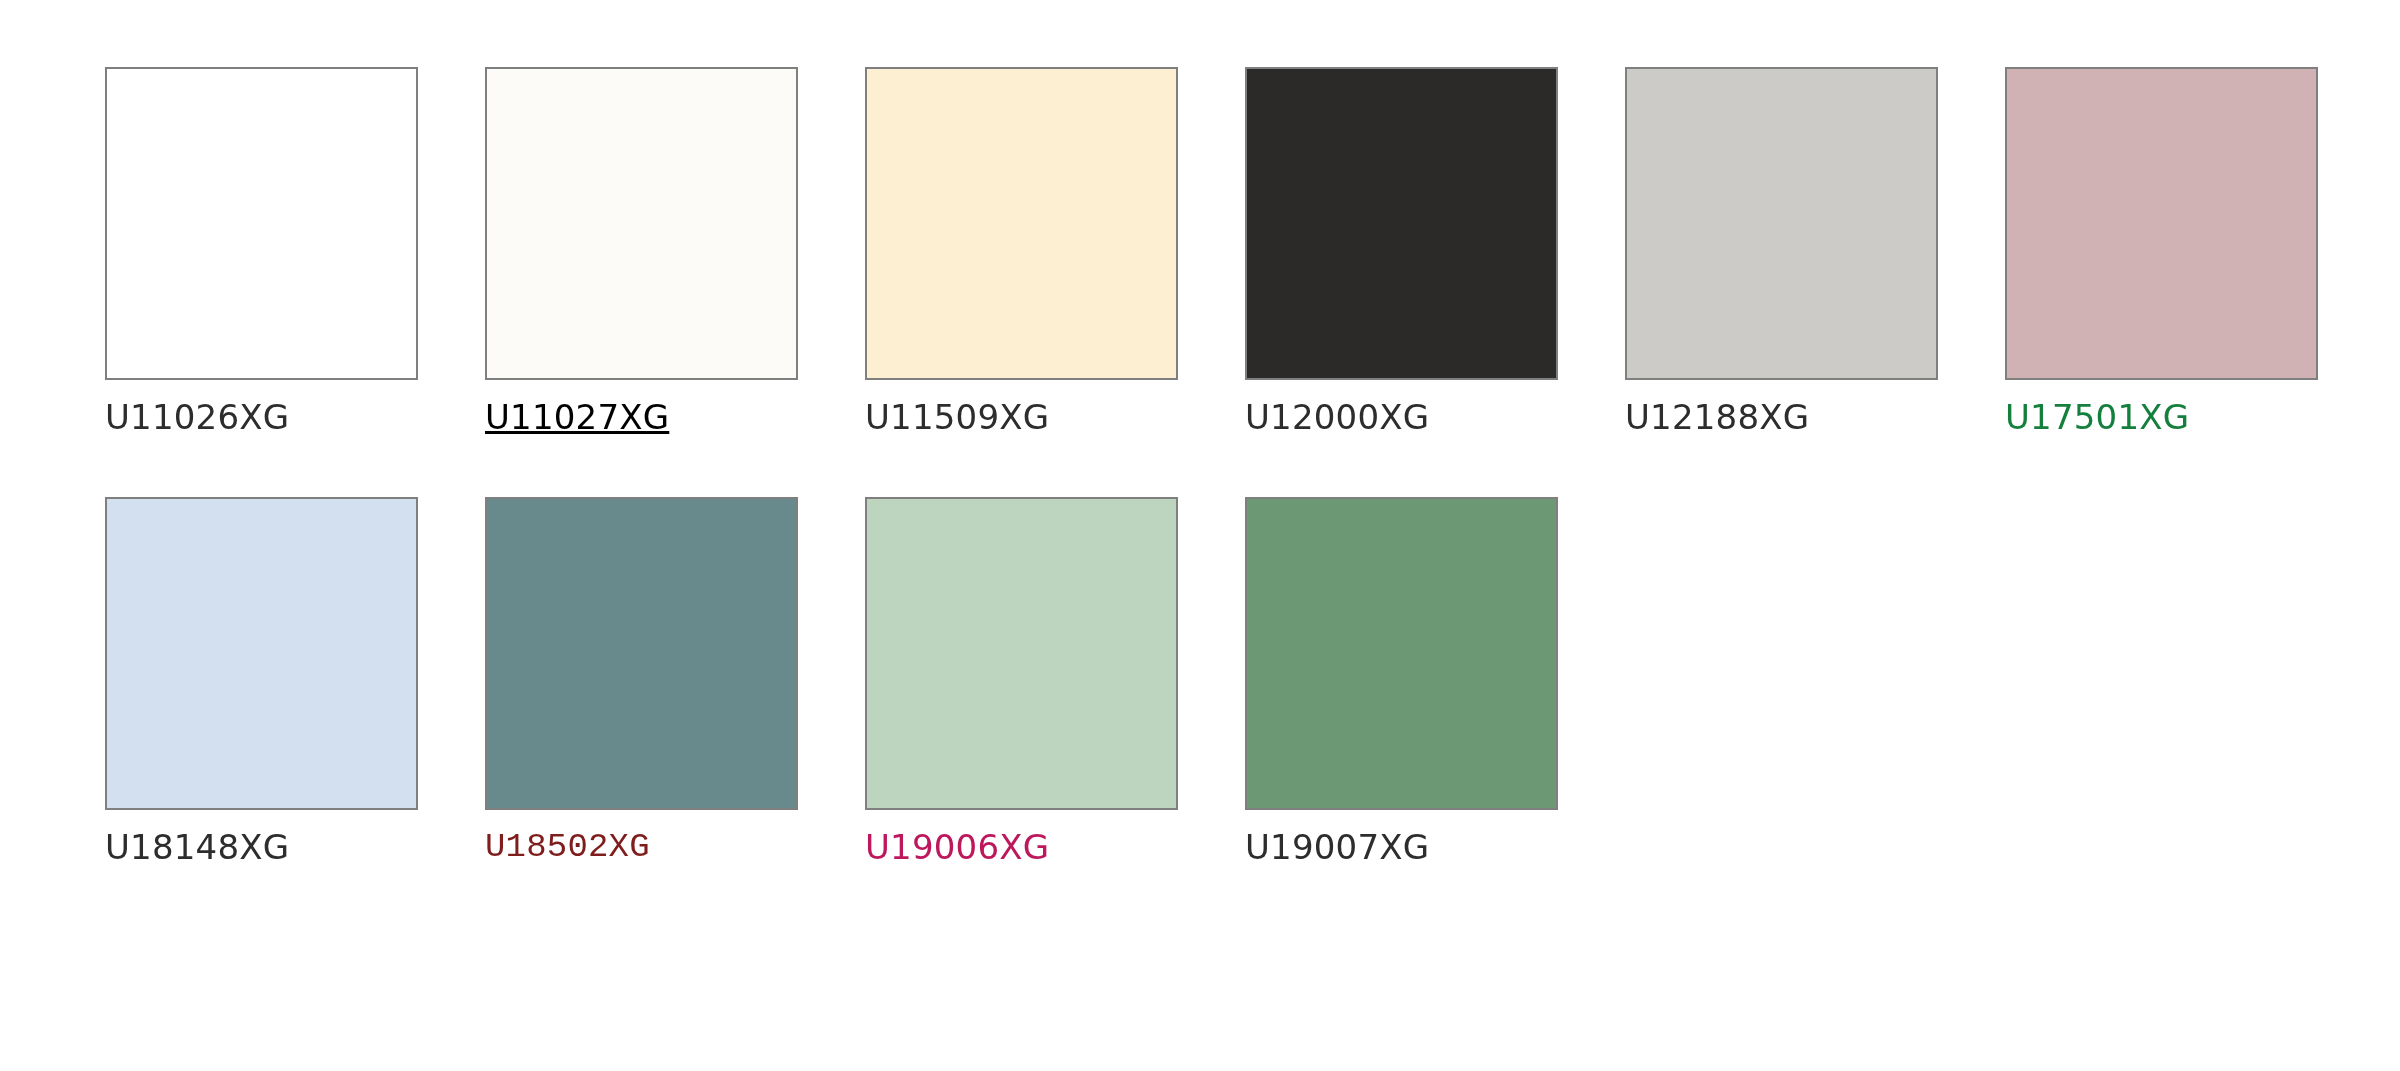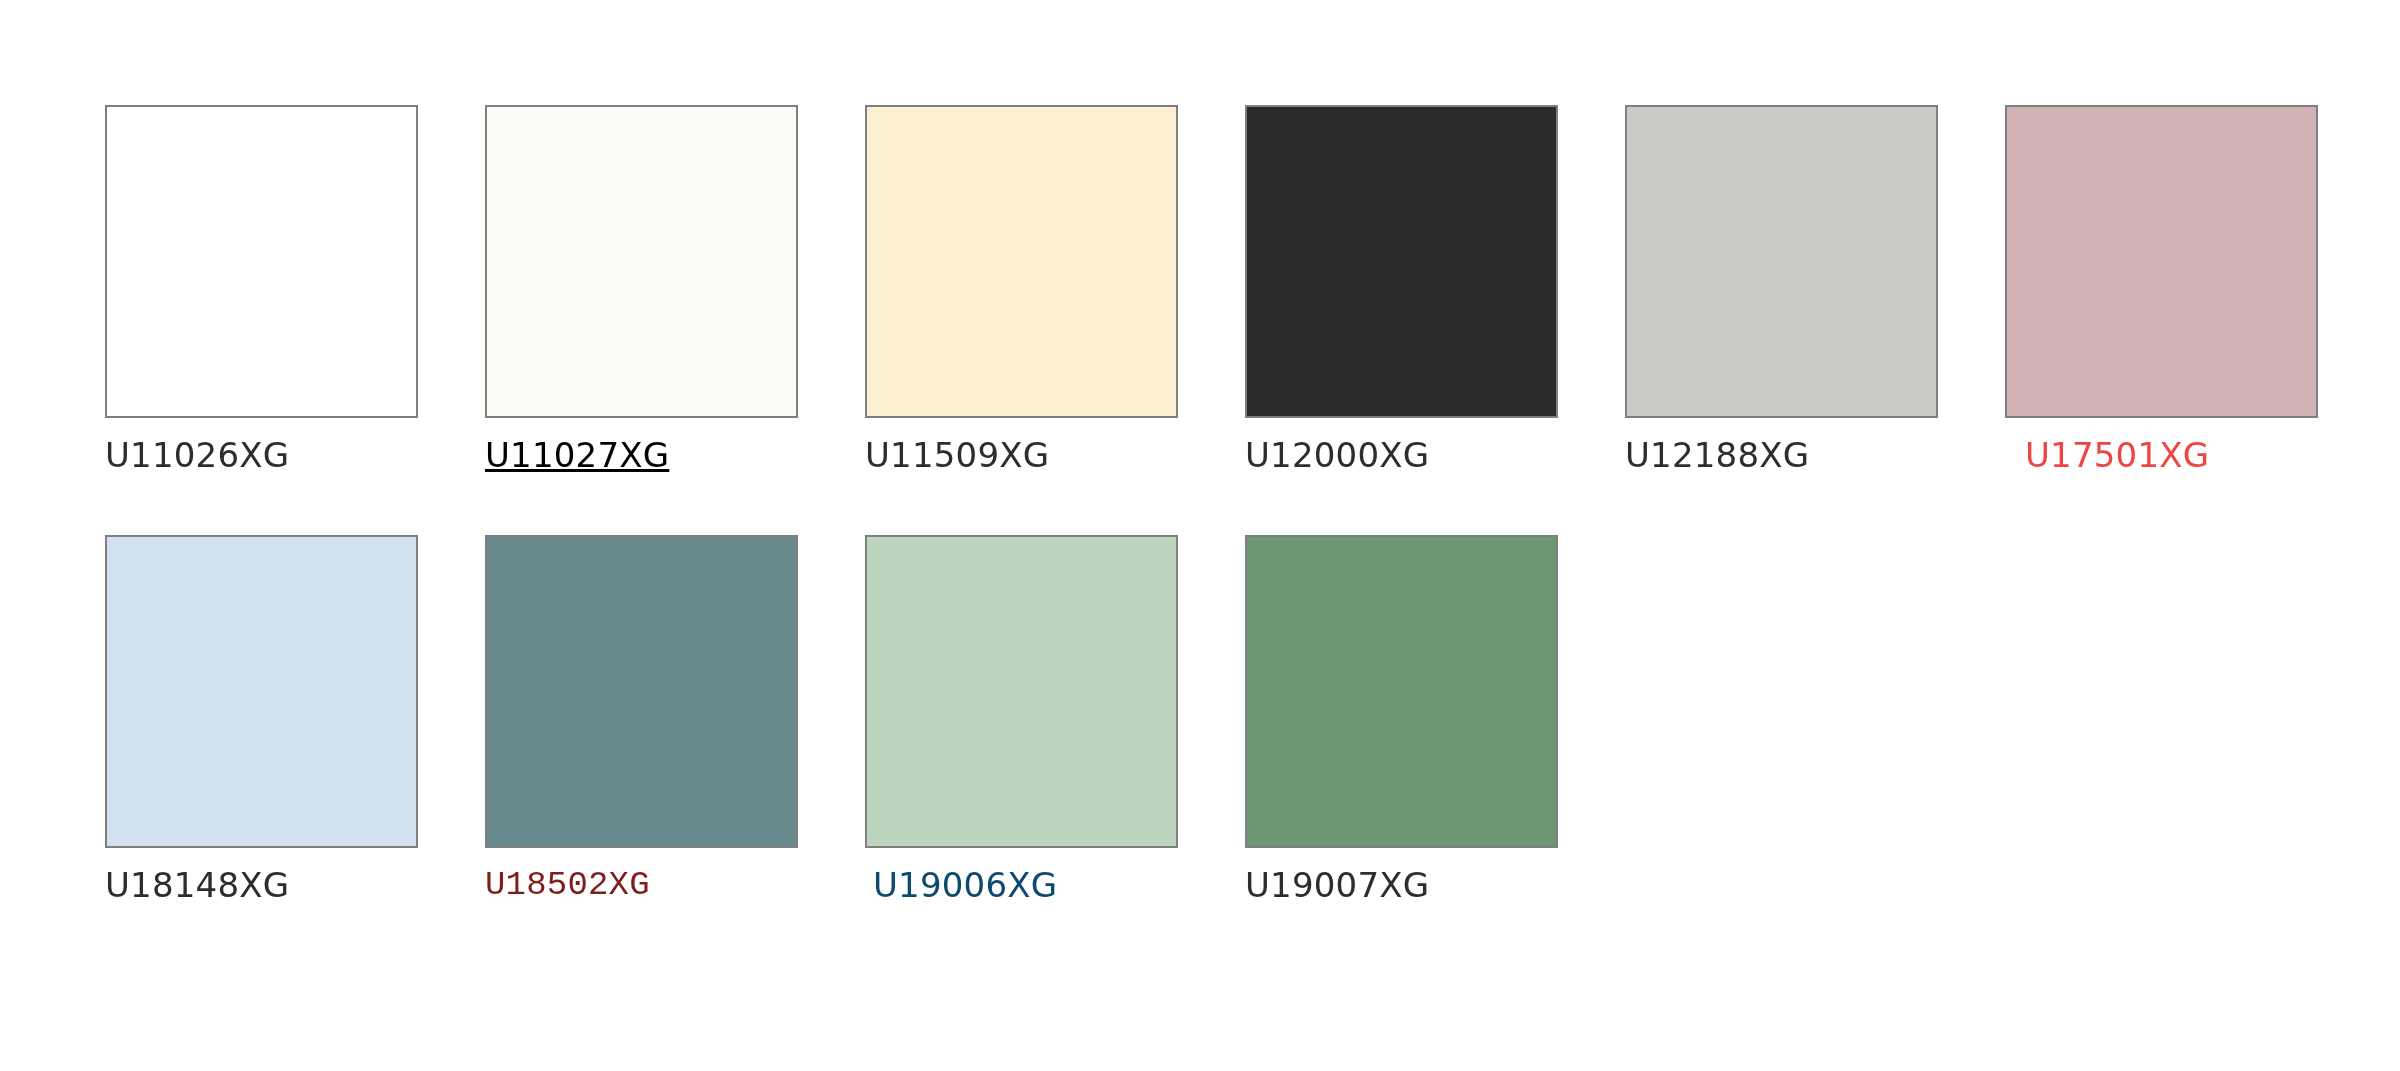--- a/index.html
+++ b/index.html
@@ -12,21 +12,21 @@
     height: 1071px;
     font-family: "DejaVu Sans", "Liberation Sans", sans-serif;
     overflow: hidden;
   }
   #palette-board {
     position: relative;
     width: 2284px;
     height: 1071px;
     background: #ffffff;
     box-sizing: border-box;
-    padding: 105px 0 0 0;
+    padding: 67px 0 0 0;
   }
   .swatch-grid {
     display: grid;
     grid-template-columns: repeat(6, 313px);
     grid-template-rows: repeat(2, auto);
     column-gap: 67px;
     row-gap: 60px;
     margin-left: 105px;
   }
   .swatch-cell {
@@ -80,36 +80,36 @@
 
 
     <div class="swatch-cell">
       <div class="swatch-chip" style="background-color: rgb(204, 203, 200); border-color: rgb(127, 127, 127);"></div>
       <div class="swatch-label" style="color: rgb(45, 45, 45);">U12188XG</div>
     </div>
 
 
     <div class="swatch-cell">
       <div class="swatch-chip" style="background-color: rgb(208, 178, 180); border-color: rgb(127, 127, 127);"></div>
-      <div class="swatch-label" style="color: #ef4444; margin-left: 20px;">U17501XG</div>
+      <div class="swatch-label" style="color: #15803d;">U17501XG</div>
     </div>
 
     <div class="swatch-cell">
       <div class="swatch-chip" style="background-color: rgb(210, 224, 239); border-color: rgb(127, 127, 127);"></div>
       <div class="swatch-label" style="color: rgb(45, 45, 45);">U18148XG</div>
     </div>
 
     <div class="swatch-cell">
       <div class="swatch-chip" style="background-color: rgb(104, 138, 140); border-color: rgb(127, 127, 127);"></div>
       <div class="swatch-label" style="color: #7f1d1d; font-family: Liberation Mono, monospace;">U18502XG</div>
     </div>
 
     <div class="swatch-cell">
       <div class="swatch-chip" style="background-color: rgb(189, 212, 190); border-color: rgb(127, 127, 127);"></div>
-      <div class="swatch-label" style="color: #0c4a6e; margin-left: 8px;">U19006XG</div>
+      <div class="swatch-label" style="color: #be185d;">U19006XG</div>
     </div>
 
     <div class="swatch-cell">
       <div class="swatch-chip" style="background-color: rgb(108, 152, 115); border-color: rgb(127, 127, 127);"></div>
       <div class="swatch-label" style="color: rgb(45, 45, 45);">U19007XG</div>
     </div>
 
   </div>
 </div>
 

